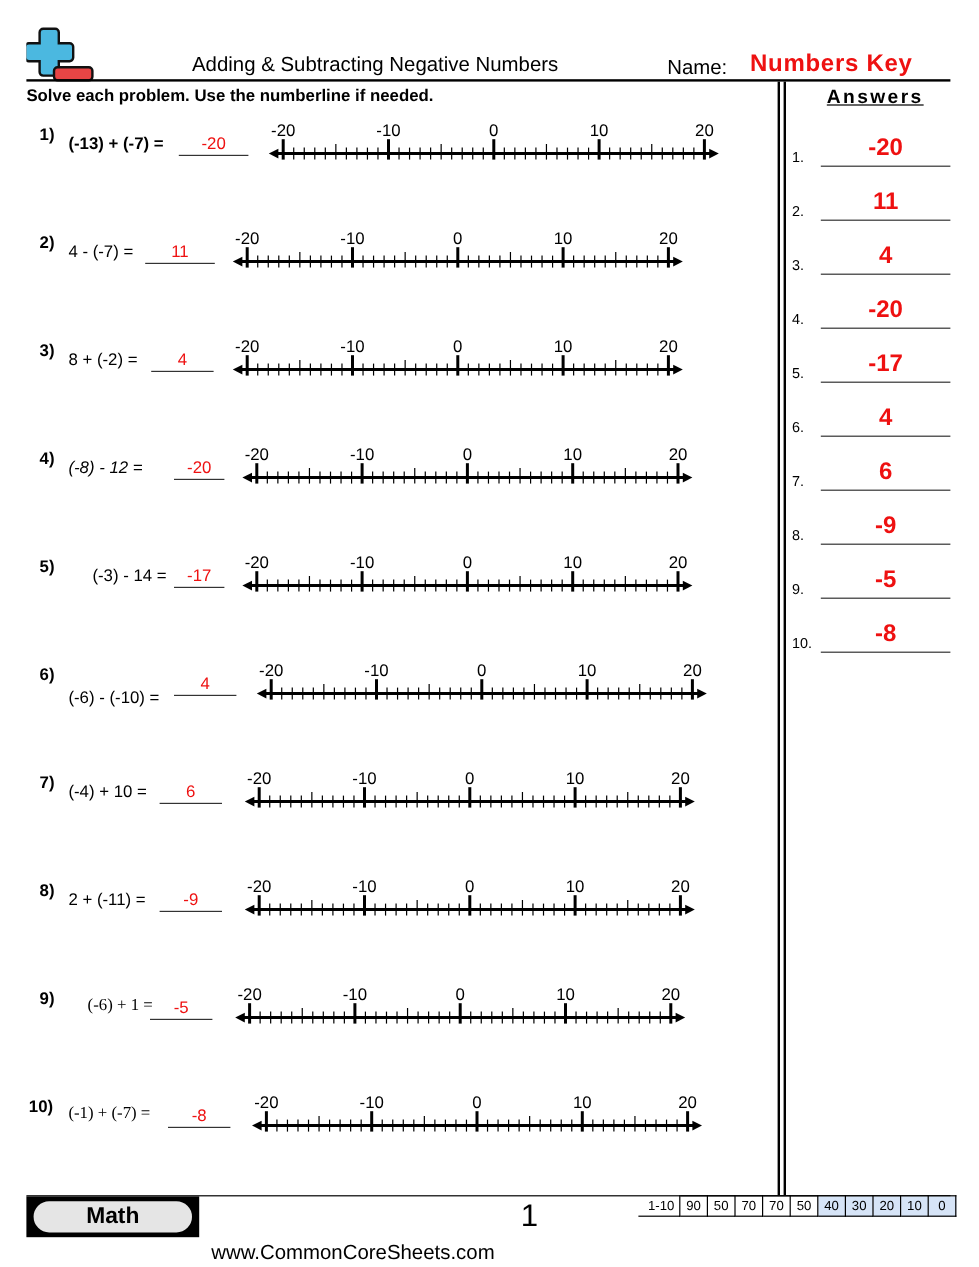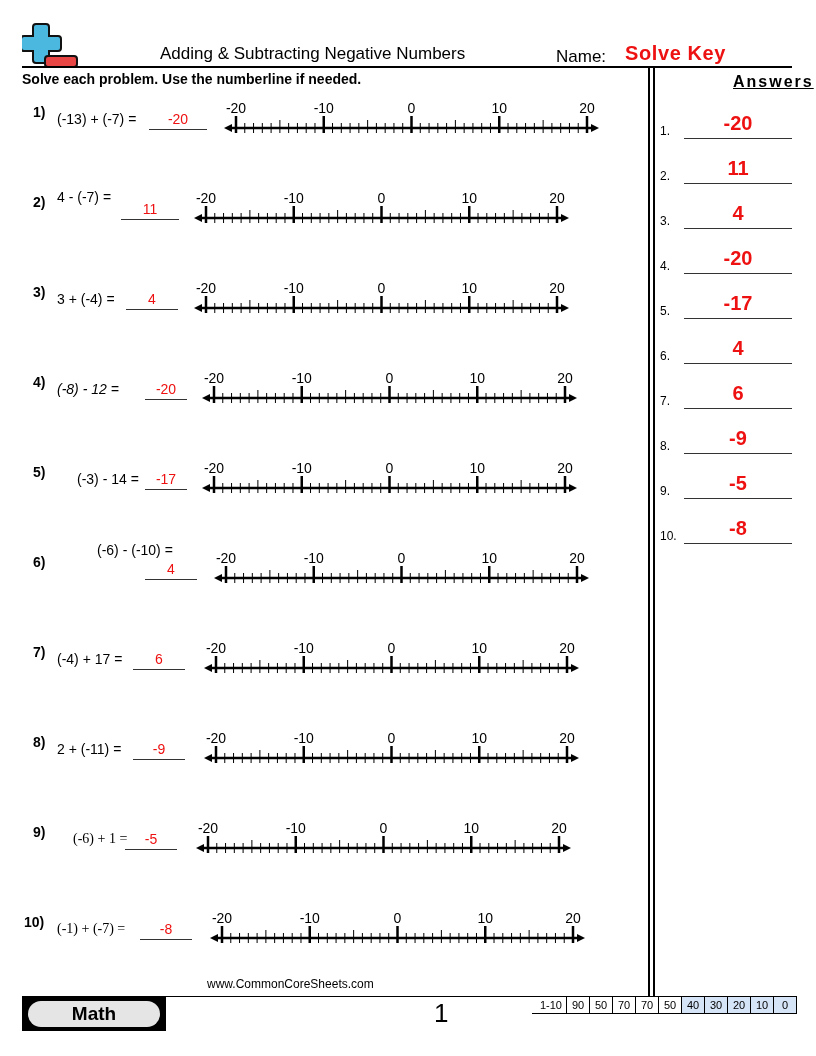--- a/index.html
+++ b/index.html
@@ -7,54 +7,54 @@
          font-family:"Liberation Sans", sans-serif; color:#000; }
   .abs { position:absolute; }
   .logo { left:22px; top:22px; width:58px; height:48px; }
   .title { left:160px; top:44px; font-size:17px; }
   .name-label { left:556px; top:47px; font-size:17px; }
   .name-value { left:625px; top:42px; font-size:20px; font-weight:bold; color:#ee1111; letter-spacing:0.6px; }
   .header-rule { left:22px; top:66px; width:770px; height:2px; background:#000; }
   .instructions { left:22px; top:71px; font-size:14px; font-weight:bold; }
   .vline1 { left:648px; top:68px; width:2px; height:928px; background:#000; }
   .vline2 { left:653px; top:68px; width:2px; height:928px; background:#000; }
-  .answers-title { left:733px; top:73px; font-size:16px; font-weight:bold; letter-spacing:2px; text-decoration:underline; }
+  .answers-title { left:689px; top:73px; font-size:16px; font-weight:bold; letter-spacing:2px; text-decoration:underline; }
   .ans-num { font-size:12px; left:660px; }
   .ans-line { left:684px; width:108px; height:1px; background:#333; }
   .ans-val { left:684px; width:108px; text-align:center; font-size:20px; font-weight:bold; color:#ee1111; }
   .prob-num { font-size:14px; font-weight:bold; }
   .prob-eq { font-size:14px; }
   .prob-line { height:1px; background:#333; }
   .prob-ans { font-size:14px; color:#ee1111; text-align:center; }
   .nl { width:380px; height:36px; }
   .nl svg { overflow:visible; }
   .footer-rule { left:22px; top:996px; width:770px; height:1px; background:#000; }
   .math-badge { left:22px; top:997px; width:144px; height:34px; background:#000; }
   .math-pill { left:28px; top:1001px; width:132px; height:26px; background:#e5e5e5; border-radius:14px;
                font-size:19px; font-weight:bold; text-align:center; line-height:26px; }
-  .website { left:176px; top:977px; font-size:12px;margin-left:31px; }
+  .website { left:176px; top:1034px; font-size:17px; }
   .page-num { left:434px; top:998px; font-size:26px; }
   .score-table { left:532px; top:996px; border-collapse:collapse; font-size:11px; }
   .score-table td { border:1px solid #000; padding:0; height:16px; text-align:center; }
   .score-table td.label { border:none; border-bottom:1px solid #000; width:30px; text-align:right; padding-right:4px; border-right:1px solid #000;}
   .score-table td.cell { width:22px; }
   .score-table td.hl { background:#d6e4f7; }
 </style>
 </head>
 <body>
 
 <div class="abs logo">
   <svg width="58" height="48" viewBox="0 0 58 48">
     <path d="M14 2 h10 a3 3 0 0 1 3 3 v9 h9 a3 3 0 0 1 3 3 v9 a3 3 0 0 1 -3 3 h-9 v9 a3 3 0 0 1 -3 3 h-10 a3 3 0 0 1 -3 -3 v-9 h-9 a3 3 0 0 1 -3 -3 v-9 a3 3 0 0 1 3 -3 h9 v-9 a3 3 0 0 1 3 -3z" fill="#4bb8e0" stroke="#111" stroke-width="2"></path>
     <rect x="23" y="34" width="32" height="11" rx="3" fill="#e84545" stroke="#111" stroke-width="2"></rect>
   </svg>
 </div>
 <div class="abs title">Adding &amp; Subtracting Negative Numbers</div>
 <div class="abs name-label">Name:</div>
-<div class="abs name-value">Solve Key</div>
+<div class="abs name-value">Numbers Key</div>
 <div class="abs header-rule"></div>
 <div class="abs instructions">Solve each problem. Use the numberline if needed.</div>
 
 <div class="abs vline1"></div>
 <div class="abs vline2"></div>
 
 <div class="abs answers-title">Answers</div>
 <div id="answers">
     <div class="abs ans-num" style="top: 124px;">1.</div>
     <div class="abs ans-val" style="top: 112px;">-20</div>
@@ -84,21 +84,21 @@
     <div class="abs ans-val" style="top: 472px;">-5</div>
     <div class="abs ans-line" style="top: 498px;"></div>
     <div class="abs ans-num" style="top: 529px;">10.</div>
     <div class="abs ans-val" style="top: 517px;">-8</div>
     <div class="abs ans-line" style="top: 543px;"></div>
   </div>
 
 <div id="problems">
     <div>
       <div class="abs prob-num" style="left: 33px; top: 104px;">1)</div>
-      <div class="abs prob-eq" style="left: 57px; top: 111px;">(-13) + (-7) =</div>
+      <div class="abs prob-eq" style="left: 57px; top: 111px; font-weight: bold;">(-13) + (-7) =</div>
       <div class="abs prob-ans" style="left: 149px; width: 58px; top: 111px;">-20</div>
       <div class="abs prob-line" style="left: 149px; width: 58px; top: 129px;"></div>
       <div class="abs nl" style="left: 224px; top: 98px;"><svg width="380" height="36">
           <line x1="4" x2="371" y1="30" y2="30" stroke="#000" stroke-width="2.5"></line>
           <polygon points="0,30 8,26 8,34"></polygon>
           <polygon points="375,30 367,26 367,34"></polygon>
           <line x1="12" x2="12" y1="18" y2="35" stroke="#000" stroke-width="2.5"></line>
           <line x1="20.775" x2="20.775" y1="25" y2="35" stroke="#000" stroke-width="1"></line>
           <line x1="29.55" x2="29.55" y1="25" y2="35" stroke="#000" stroke-width="1"></line>
           <line x1="38.325" x2="38.325" y1="25" y2="35" stroke="#000" stroke-width="1"></line>
@@ -141,21 +141,21 @@
           <line x1="363" x2="363" y1="18" y2="35" stroke="#000" stroke-width="2.5"></line>
           <text x="12" y="15" text-anchor="middle" font-size="14" font-family="Liberation Sans, sans-serif">-20</text>
           <text x="99.75" y="15" text-anchor="middle" font-size="14" font-family="Liberation Sans, sans-serif">-10</text>
           <text x="187.5" y="15" text-anchor="middle" font-size="14" font-family="Liberation Sans, sans-serif">0</text>
           <text x="275.25" y="15" text-anchor="middle" font-size="14" font-family="Liberation Sans, sans-serif">10</text>
           <text x="363" y="15" text-anchor="middle" font-size="14" font-family="Liberation Sans, sans-serif">20</text>
         </svg></div>
     </div>
     <div>
       <div class="abs prob-num" style="left: 33px; top: 194px;">2)</div>
-      <div class="abs prob-eq" style="left: 57px; top: 189px;">4 - (-7) =</div>
+      <div class="abs prob-eq" style="left: 57px; top: 201px;">4 - (-7) =</div>
       <div class="abs prob-ans" style="left: 121px; width: 58px; top: 201px;">11</div>
       <div class="abs prob-line" style="left: 121px; width: 58px; top: 219px;"></div>
       <div class="abs nl" style="left: 194px; top: 188px;"><svg width="380" height="36">
           <line x1="4" x2="371" y1="30" y2="30" stroke="#000" stroke-width="2.5"></line>
           <polygon points="0,30 8,26 8,34"></polygon>
           <polygon points="375,30 367,26 367,34"></polygon>
           <line x1="12" x2="12" y1="18" y2="35" stroke="#000" stroke-width="2.5"></line>
           <line x1="20.775" x2="20.775" y1="25" y2="35" stroke="#000" stroke-width="1"></line>
           <line x1="29.55" x2="29.55" y1="25" y2="35" stroke="#000" stroke-width="1"></line>
           <line x1="38.325" x2="38.325" y1="25" y2="35" stroke="#000" stroke-width="1"></line>
@@ -198,21 +198,21 @@
           <line x1="363" x2="363" y1="18" y2="35" stroke="#000" stroke-width="2.5"></line>
           <text x="12" y="15" text-anchor="middle" font-size="14" font-family="Liberation Sans, sans-serif">-20</text>
           <text x="99.75" y="15" text-anchor="middle" font-size="14" font-family="Liberation Sans, sans-serif">-10</text>
           <text x="187.5" y="15" text-anchor="middle" font-size="14" font-family="Liberation Sans, sans-serif">0</text>
           <text x="275.25" y="15" text-anchor="middle" font-size="14" font-family="Liberation Sans, sans-serif">10</text>
           <text x="363" y="15" text-anchor="middle" font-size="14" font-family="Liberation Sans, sans-serif">20</text>
         </svg></div>
     </div>
     <div>
       <div class="abs prob-num" style="left: 33px; top: 284px;">3)</div>
-      <div class="abs prob-eq" style="left: 57px; top: 291px;">3 + (-4) =</div>
+      <div class="abs prob-eq" style="left: 57px; top: 291px;">8 + (-2) =</div>
       <div class="abs prob-ans" style="left: 126px; width: 52px; top: 291px;">4</div>
       <div class="abs prob-line" style="left: 126px; width: 52px; top: 309px;"></div>
       <div class="abs nl" style="left: 194px; top: 278px;"><svg width="380" height="36">
           <line x1="4" x2="371" y1="30" y2="30" stroke="#000" stroke-width="2.5"></line>
           <polygon points="0,30 8,26 8,34"></polygon>
           <polygon points="375,30 367,26 367,34"></polygon>
           <line x1="12" x2="12" y1="18" y2="35" stroke="#000" stroke-width="2.5"></line>
           <line x1="20.775" x2="20.775" y1="25" y2="35" stroke="#000" stroke-width="1"></line>
           <line x1="29.55" x2="29.55" y1="25" y2="35" stroke="#000" stroke-width="1"></line>
           <line x1="38.325" x2="38.325" y1="25" y2="35" stroke="#000" stroke-width="1"></line>
@@ -369,21 +369,21 @@
           <line x1="363" x2="363" y1="18" y2="35" stroke="#000" stroke-width="2.5"></line>
           <text x="12" y="15" text-anchor="middle" font-size="14" font-family="Liberation Sans, sans-serif">-20</text>
           <text x="99.75" y="15" text-anchor="middle" font-size="14" font-family="Liberation Sans, sans-serif">-10</text>
           <text x="187.5" y="15" text-anchor="middle" font-size="14" font-family="Liberation Sans, sans-serif">0</text>
           <text x="275.25" y="15" text-anchor="middle" font-size="14" font-family="Liberation Sans, sans-serif">10</text>
           <text x="363" y="15" text-anchor="middle" font-size="14" font-family="Liberation Sans, sans-serif">20</text>
         </svg></div>
     </div>
     <div>
       <div class="abs prob-num" style="left: 33px; top: 554px;">6)</div>
-      <div class="abs prob-eq" style="left: 57px; top: 542px; margin-left: 40px;">(-6) - (-10) =</div>
+      <div class="abs prob-eq" style="left: 57px; top: 573px;">(-6) - (-10) =</div>
       <div class="abs prob-ans" style="left: 145px; width: 52px; top: 561px;">4</div>
       <div class="abs prob-line" style="left: 145px; width: 52px; top: 579px;"></div>
       <div class="abs nl" style="left: 214px; top: 548px;"><svg width="380" height="36">
           <line x1="4" x2="371" y1="30" y2="30" stroke="#000" stroke-width="2.5"></line>
           <polygon points="0,30 8,26 8,34"></polygon>
           <polygon points="375,30 367,26 367,34"></polygon>
           <line x1="12" x2="12" y1="18" y2="35" stroke="#000" stroke-width="2.5"></line>
           <line x1="20.775" x2="20.775" y1="25" y2="35" stroke="#000" stroke-width="1"></line>
           <line x1="29.55" x2="29.55" y1="25" y2="35" stroke="#000" stroke-width="1"></line>
           <line x1="38.325" x2="38.325" y1="25" y2="35" stroke="#000" stroke-width="1"></line>
@@ -426,21 +426,21 @@
           <line x1="363" x2="363" y1="18" y2="35" stroke="#000" stroke-width="2.5"></line>
           <text x="12" y="15" text-anchor="middle" font-size="14" font-family="Liberation Sans, sans-serif">-20</text>
           <text x="99.75" y="15" text-anchor="middle" font-size="14" font-family="Liberation Sans, sans-serif">-10</text>
           <text x="187.5" y="15" text-anchor="middle" font-size="14" font-family="Liberation Sans, sans-serif">0</text>
           <text x="275.25" y="15" text-anchor="middle" font-size="14" font-family="Liberation Sans, sans-serif">10</text>
           <text x="363" y="15" text-anchor="middle" font-size="14" font-family="Liberation Sans, sans-serif">20</text>
         </svg></div>
     </div>
     <div>
       <div class="abs prob-num" style="left: 33px; top: 644px;">7)</div>
-      <div class="abs prob-eq" style="left: 57px; top: 651px;">(-4) + 17 =</div>
+      <div class="abs prob-eq" style="left: 57px; top: 651px;">(-4) + 10 =</div>
       <div class="abs prob-ans" style="left: 133px; width: 52px; top: 651px;">6</div>
       <div class="abs prob-line" style="left: 133px; width: 52px; top: 669px;"></div>
       <div class="abs nl" style="left: 204px; top: 638px;"><svg width="380" height="36">
           <line x1="4" x2="371" y1="30" y2="30" stroke="#000" stroke-width="2.5"></line>
           <polygon points="0,30 8,26 8,34"></polygon>
           <polygon points="375,30 367,26 367,34"></polygon>
           <line x1="12" x2="12" y1="18" y2="35" stroke="#000" stroke-width="2.5"></line>
           <line x1="20.775" x2="20.775" y1="25" y2="35" stroke="#000" stroke-width="1"></line>
           <line x1="29.55" x2="29.55" y1="25" y2="35" stroke="#000" stroke-width="1"></line>
           <line x1="38.325" x2="38.325" y1="25" y2="35" stroke="#000" stroke-width="1"></line>

